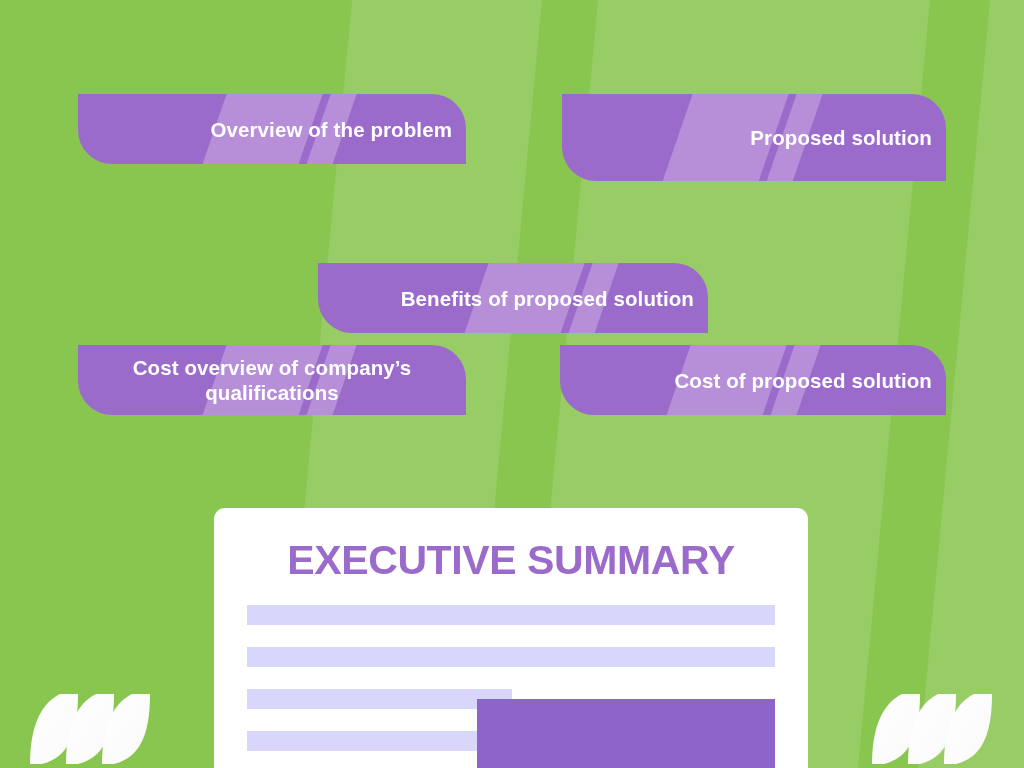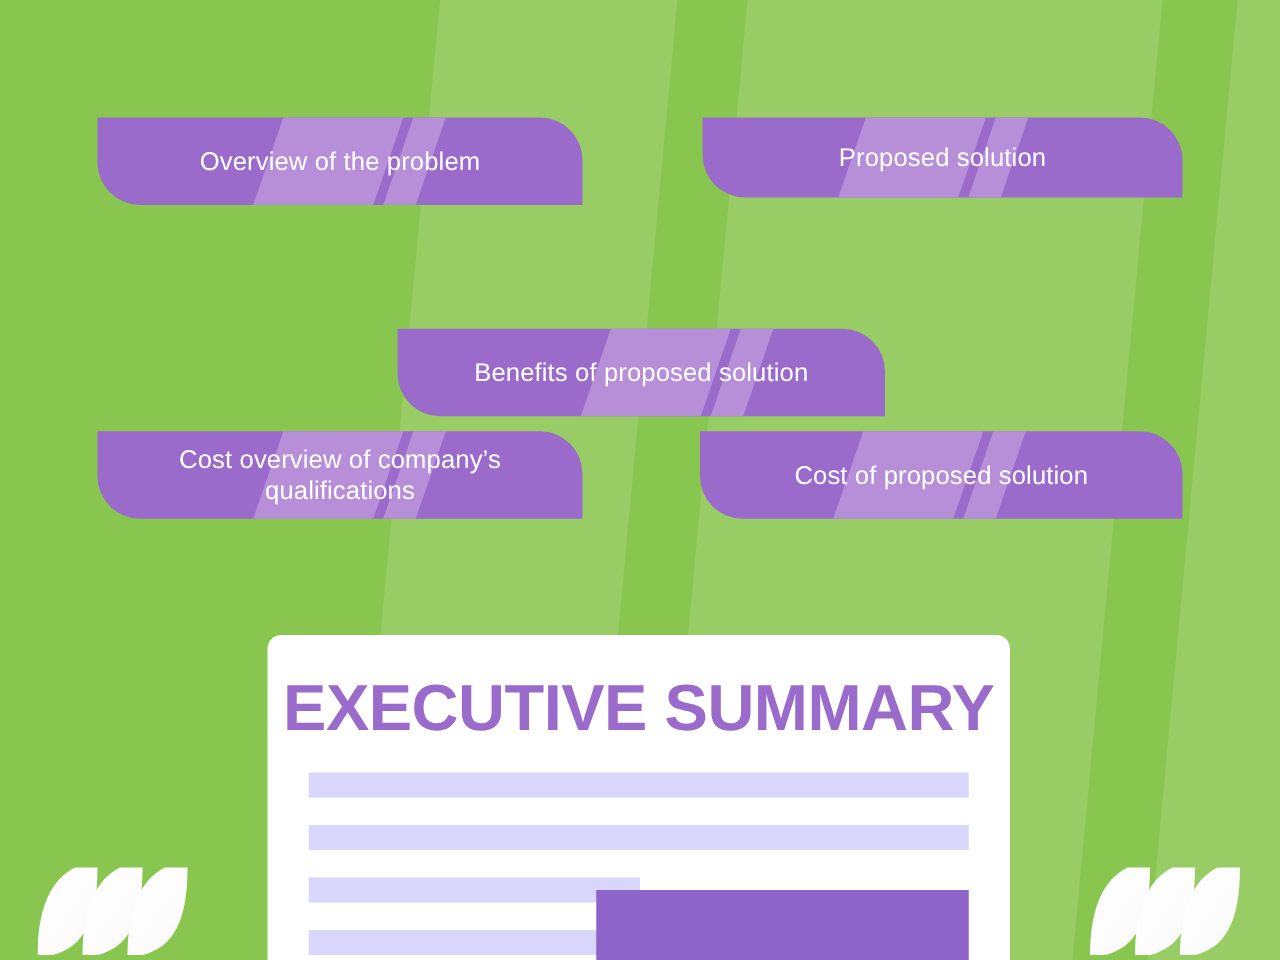--- a/index.html
+++ b/index.html
@@ -14,22 +14,23 @@
   #stripes { position:absolute; inset:0; width:1024px; height:768px; }
 
   
   .pill {
     position:absolute;
     background:#9B6BCC;
     border-radius:0 34px 0 34px;
     overflow:hidden;
     display:flex;
     align-items:center;
-    justify-content:center;
+    justify-content:flex-end;
     text-align:center;
+    font-weight:bold;
   }
   .pill .sheen {
     position:absolute;
     top:-40px;
     width:96px;
     height:200px;
     background:#B78FD8;
     transform:skewX(-19deg);
     pointer-events:none;
   }
@@ -39,21 +40,21 @@
     position:relative;
     z-index:2;
     color:#FFFFFF;
     font-size:20.5px;
     line-height:25px;
     letter-spacing:.1px;
     padding:0 14px;
   }
 
   #pill-overview   { left:78px;  top:94px;  width:388px; height:70px; }
-  #pill-proposed   { left:562px; top:94px;  width:384px; height:64px; }
+  #pill-proposed   { left:562px; top:94px;  width:384px; height:87px; }
   #pill-benefits   { left:318px; top:218px; width:390px; height:70px;margin-top:45px; }
   #pill-brief      { left:78px;  top:345px; width:388px; height:70px; }
   #pill-cost       { left:560px; top:345px; width:386px; height:70px; }
 
   #pill-proposed .sheen.a { left:110px; }
   #pill-proposed .sheen.b { left:214px; }
   #pill-benefits .sheen.a { left:150px; }
   #pill-benefits .sheen.b { left:254px; }
   #pill-brief    .sheen.a { left:128px; }
   #pill-brief    .sheen.b { left:232px; }
@@ -66,21 +67,21 @@
     left:214px; top:508px;
     width:594px; height:268px;
     background:#FFFFFF;
     border-radius:11px 11px 0 0;
     overflow:hidden;
   }
   #doc-title {
     margin-top:29px;
     text-align:center;
     color:#9B6BCC;
-    font-size:52px;
+    font-size:41px;
     font-weight:bold;
     letter-spacing:-0.4px;
     font-family:"Liberation Sans", sans-serif;
   }
   #doc-body { position:relative; margin-top:21px; padding:0 33px; }
   .doc-line {
     background:#D8D6FA;
     height:20px;
     margin-bottom:22px;
   }

